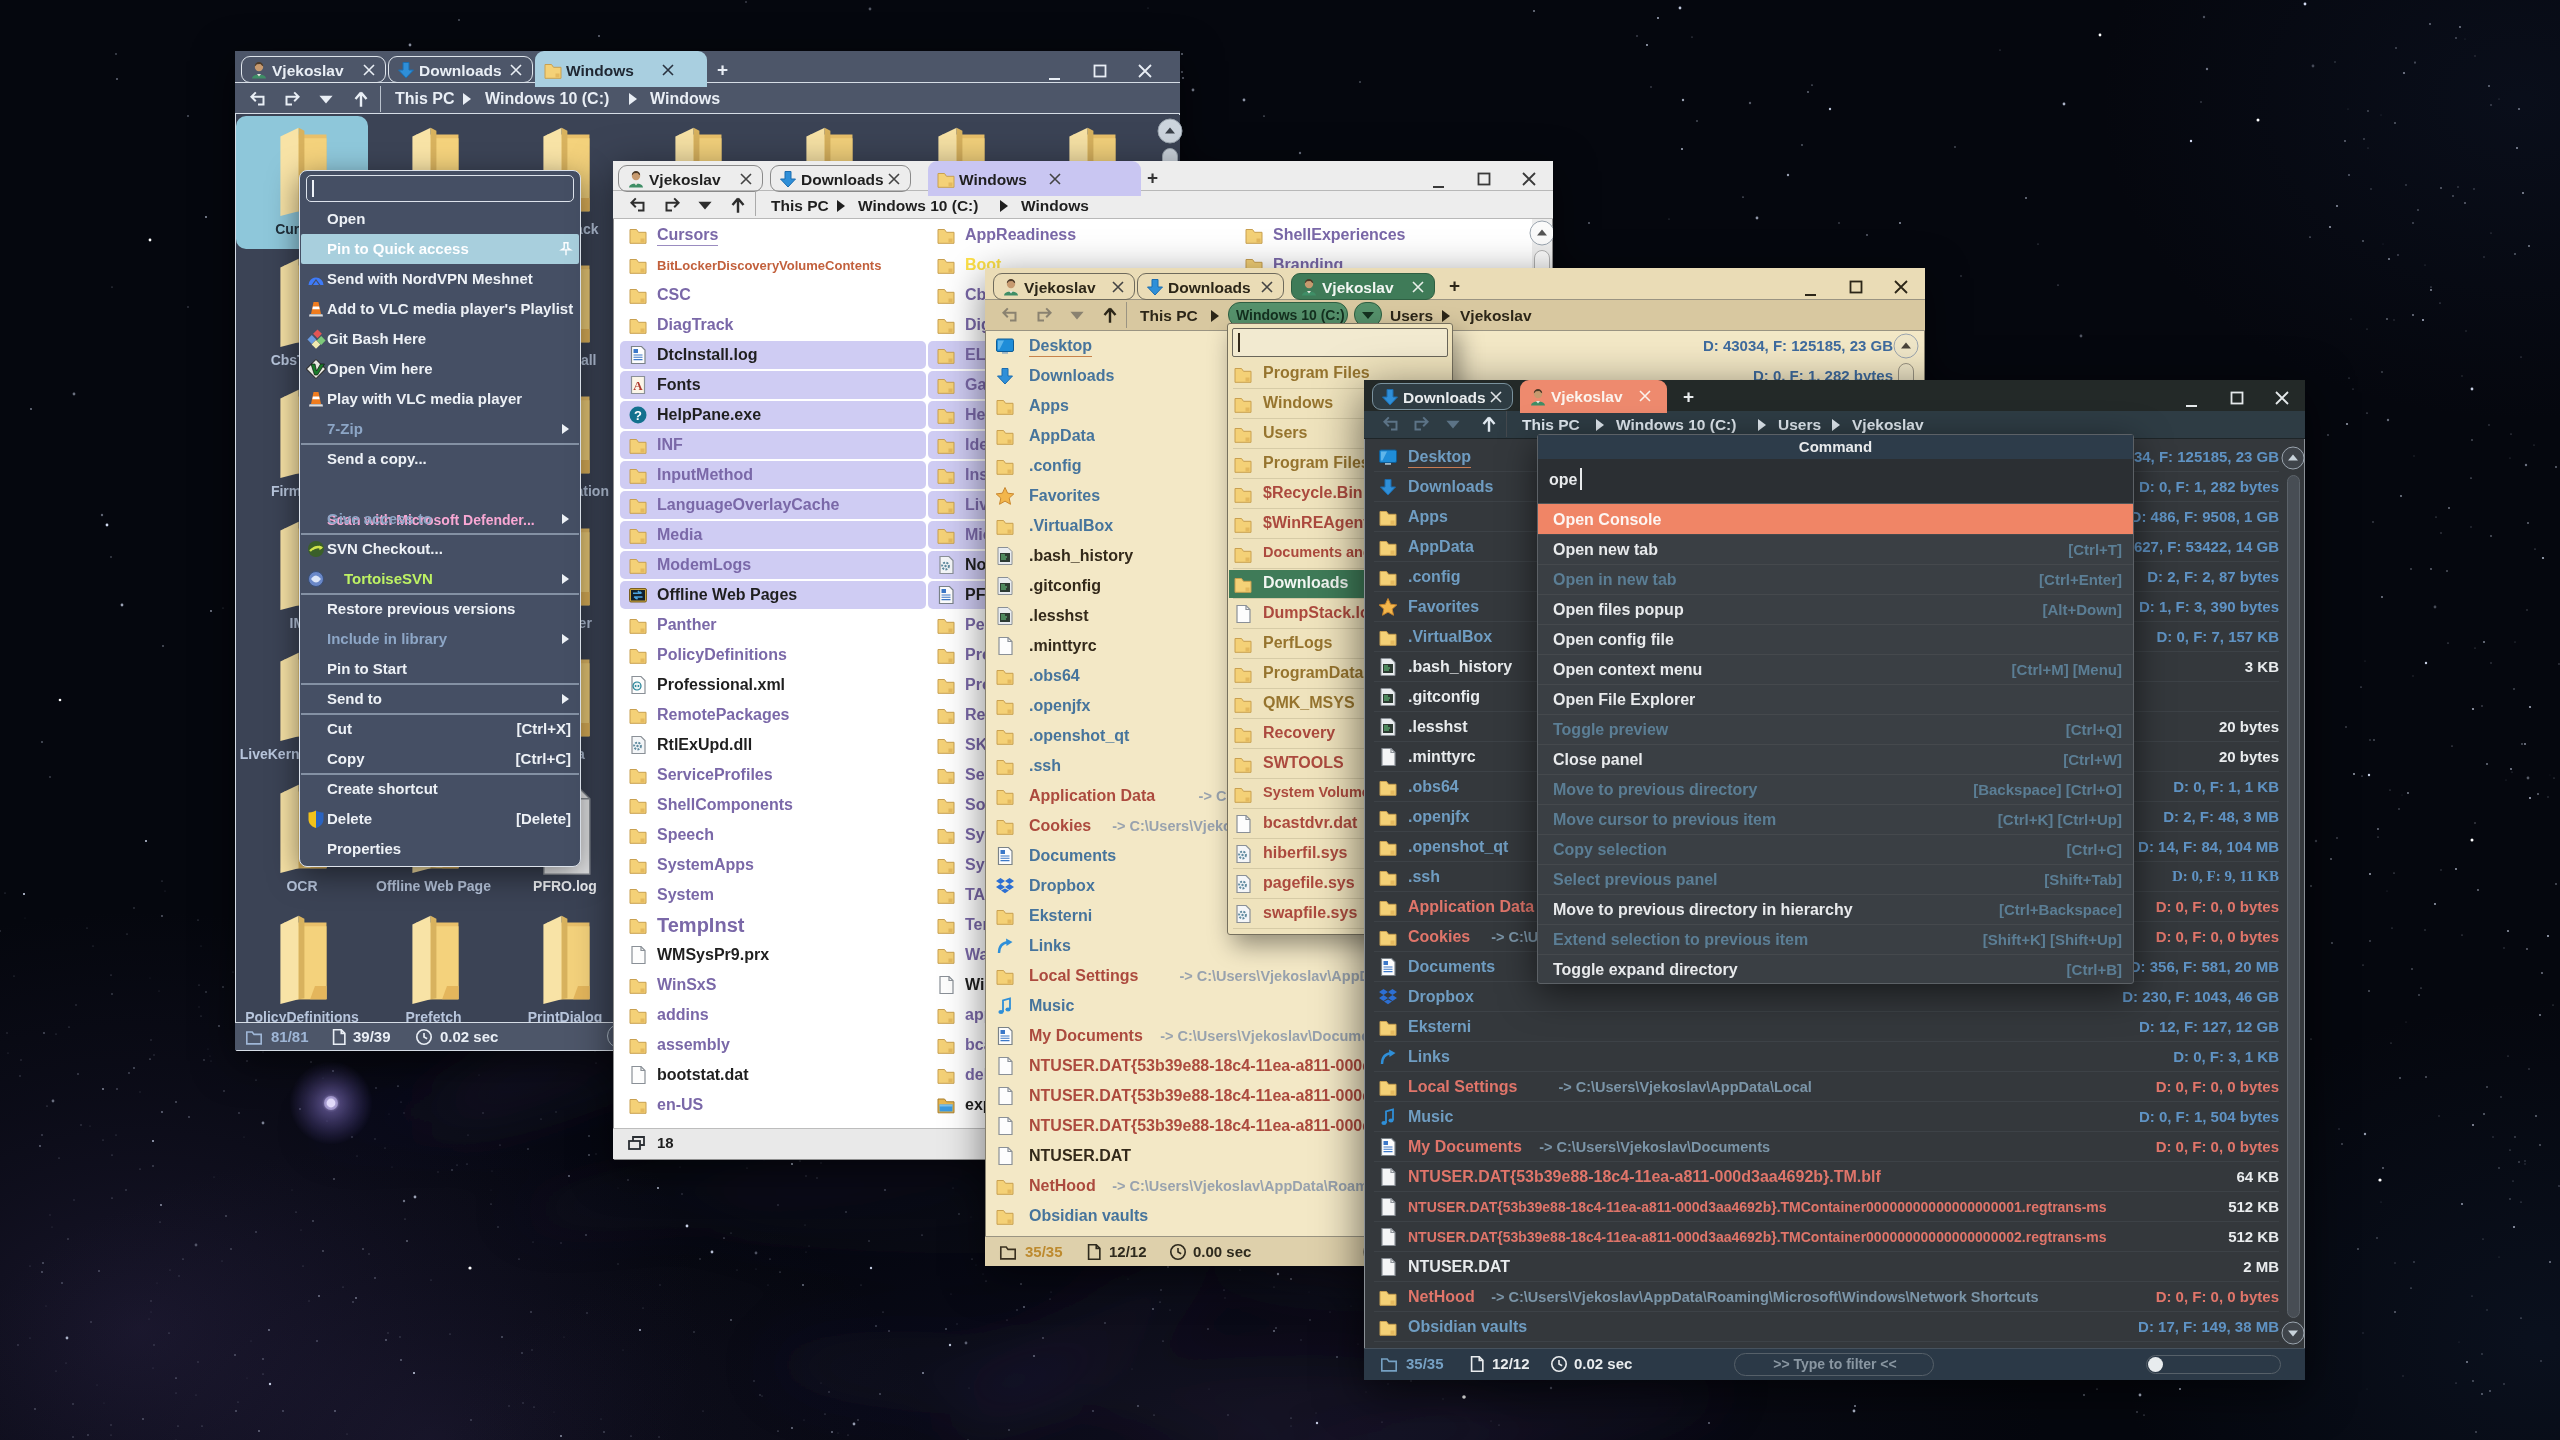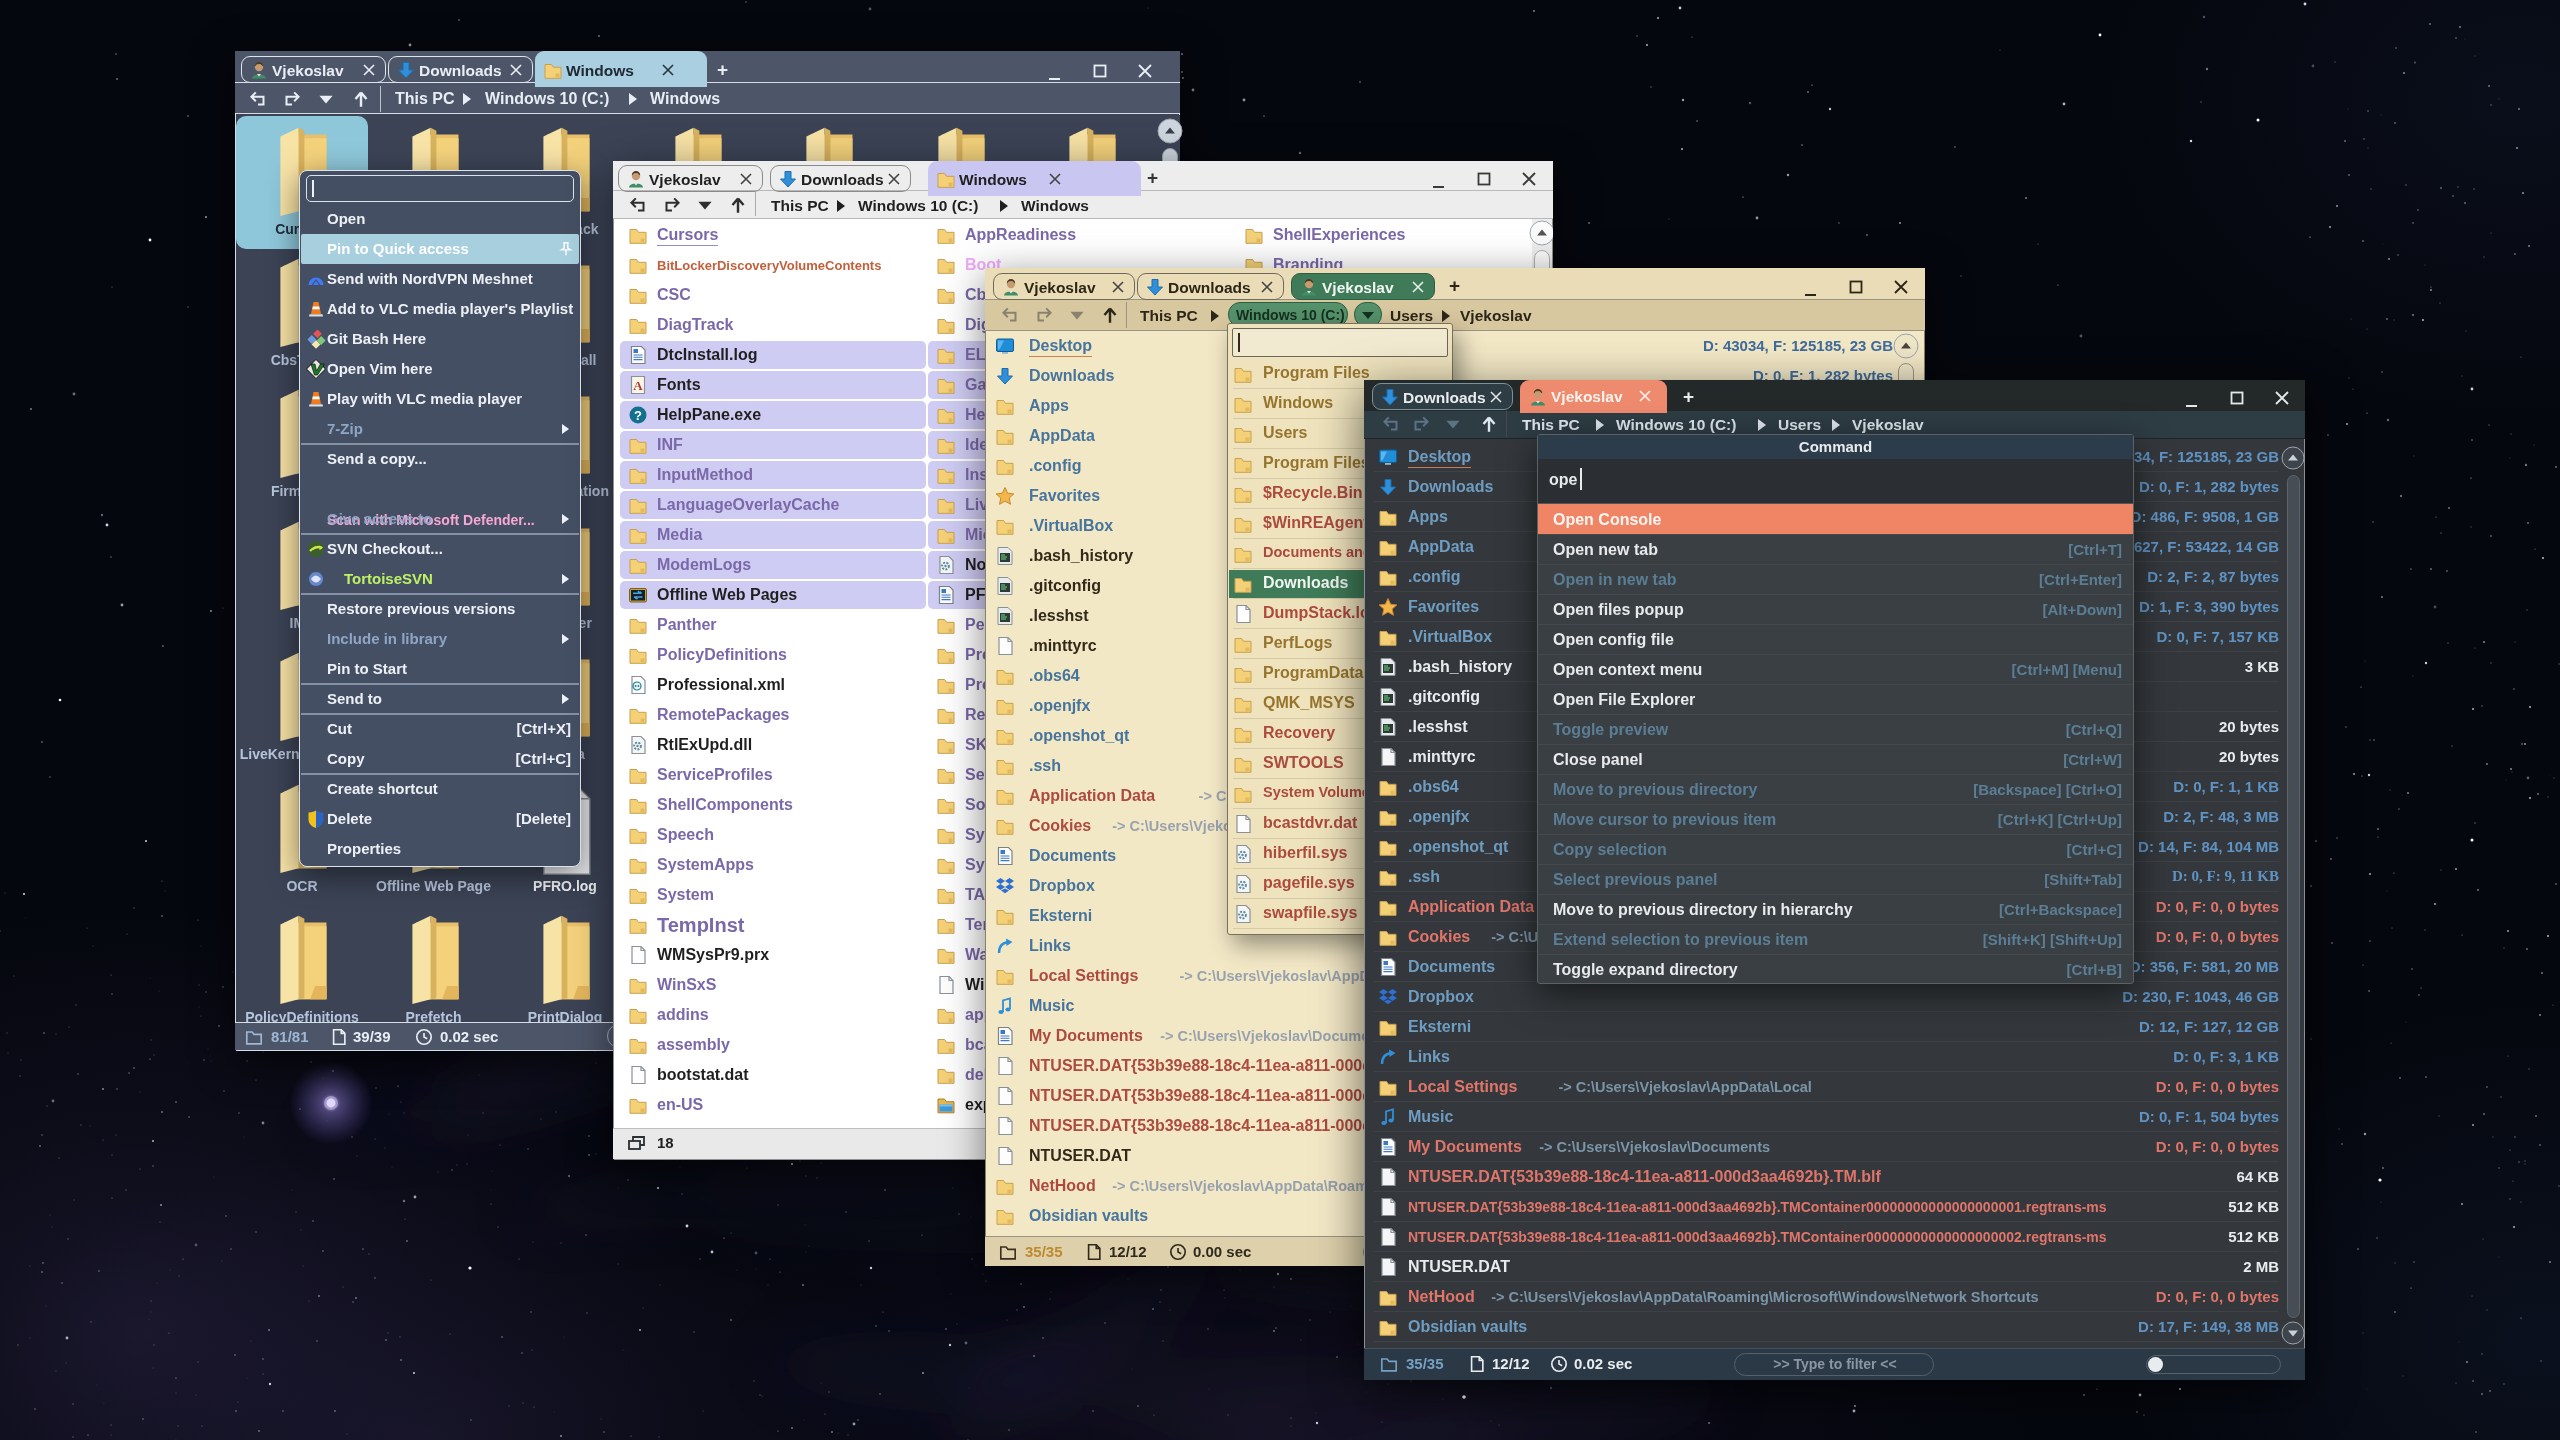--- a/index.html
+++ b/index.html
@@ -2012,21 +2012,21 @@
         <div style="position:absolute;left:44px;top:876px;font-size:16px;line-height:20px;white-space:nowrap;color:#7a68a8;">en-US</div>
         <svg style="position:absolute;left:323px;top:6px;" width="20" height="20" viewBox="0 0 20 20">
           <path d="M2,4.5 h6.5 l2,2.8 h7.5 v11 h-16 z" fill="#f4d177" stroke="#c9a050" stroke-width="1"></path>
           <path d="M12.5,13.5 h4 v4 h-4 z" fill="#e4b95e"></path>
         </svg>
         <div style="position:absolute;left:352px;top:6px;font-size:16px;line-height:20px;white-space:nowrap;color:#7a68a8;">AppReadiness</div>
         <svg style="position:absolute;left:323px;top:36px;" width="20" height="20" viewBox="0 0 20 20">
           <path d="M2,4.5 h6.5 l2,2.8 h7.5 v11 h-16 z" fill="#f4d177" stroke="#c9a050" stroke-width="1"></path>
           <path d="M12.5,13.5 h4 v4 h-4 z" fill="#e4b95e"></path>
         </svg>
-        <div style="position:absolute;left:352px;top:36px;font-size:16px;line-height:20px;white-space:nowrap;color:#f0abfc;">Boot</div>
+        <div style="position:absolute;left:352px;top:36px;font-size:16px;line-height:20px;white-space:nowrap;color:#fde047;">Boot</div>
         <svg style="position:absolute;left:323px;top:66px;" width="20" height="20" viewBox="0 0 20 20">
           <path d="M2,4.5 h6.5 l2,2.8 h7.5 v11 h-16 z" fill="#f4d177" stroke="#c9a050" stroke-width="1"></path>
           <path d="M12.5,13.5 h4 v4 h-4 z" fill="#e4b95e"></path>
         </svg>
         <div style="position:absolute;left:352px;top:66px;font-size:16px;line-height:20px;white-space:nowrap;color:#7a68a8;">CbsTemp</div>
         <svg style="position:absolute;left:323px;top:96px;" width="20" height="20" viewBox="0 0 20 20">
           <path d="M2,4.5 h6.5 l2,2.8 h7.5 v11 h-16 z" fill="#f4d177" stroke="#c9a050" stroke-width="1"></path>
           <path d="M12.5,13.5 h4 v4 h-4 z" fill="#e4b95e"></path>
         </svg>
         <div style="position:absolute;left:352px;top:96px;font-size:16px;line-height:20px;white-space:nowrap;color:#7a68a8;">DigitalLocker</div>

